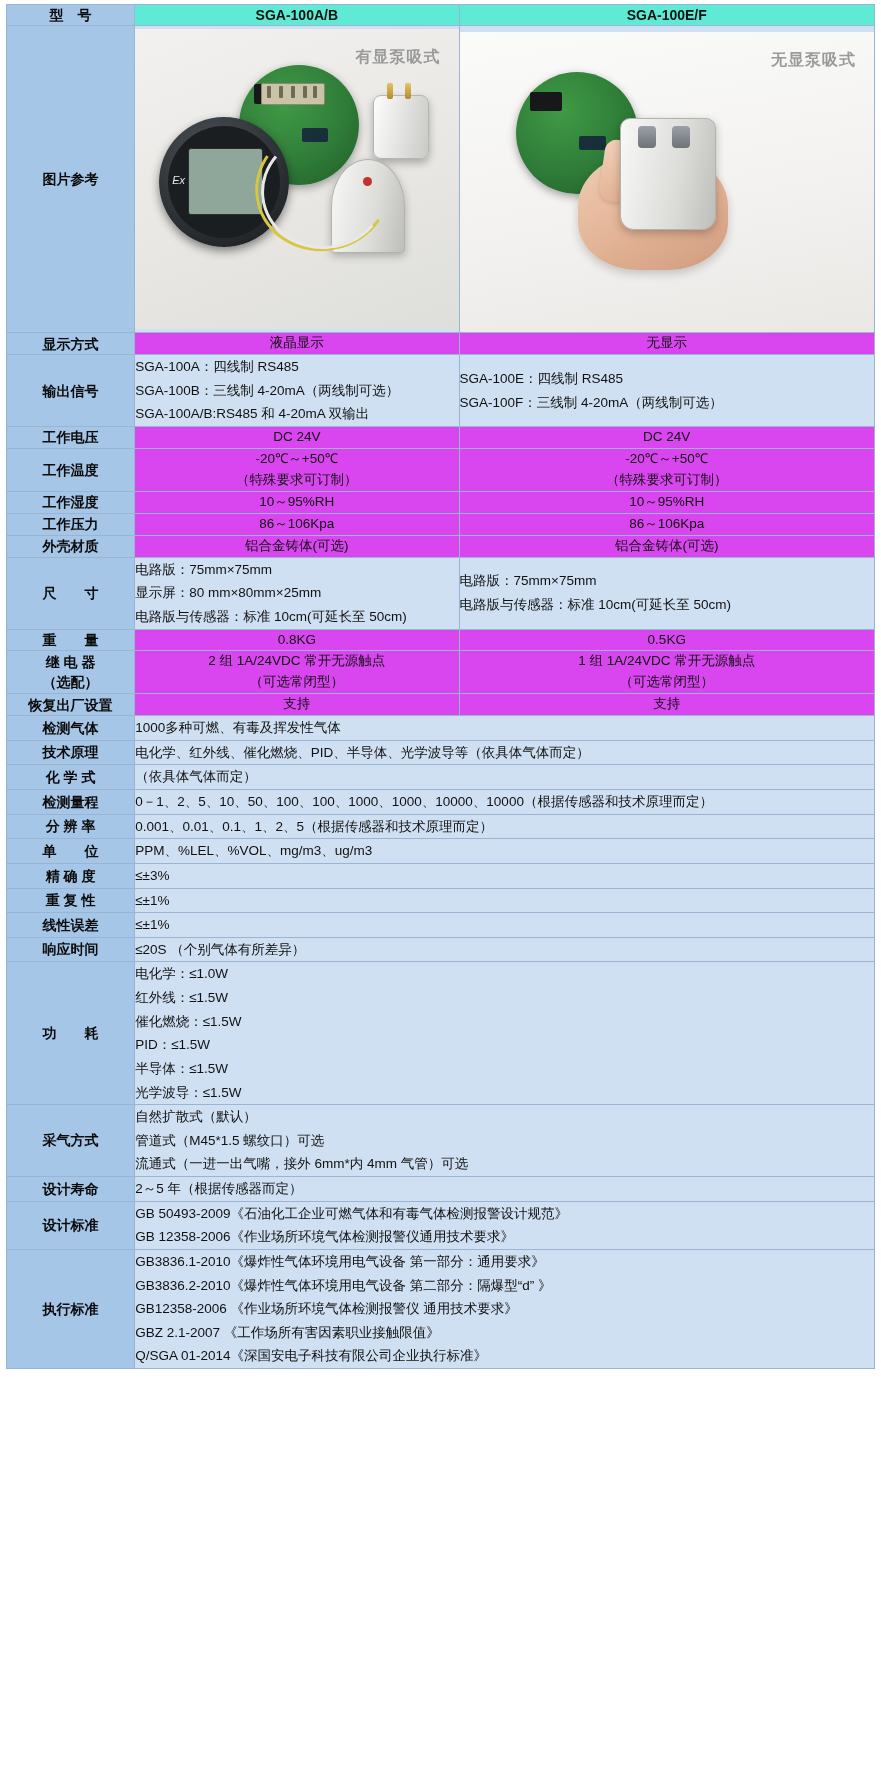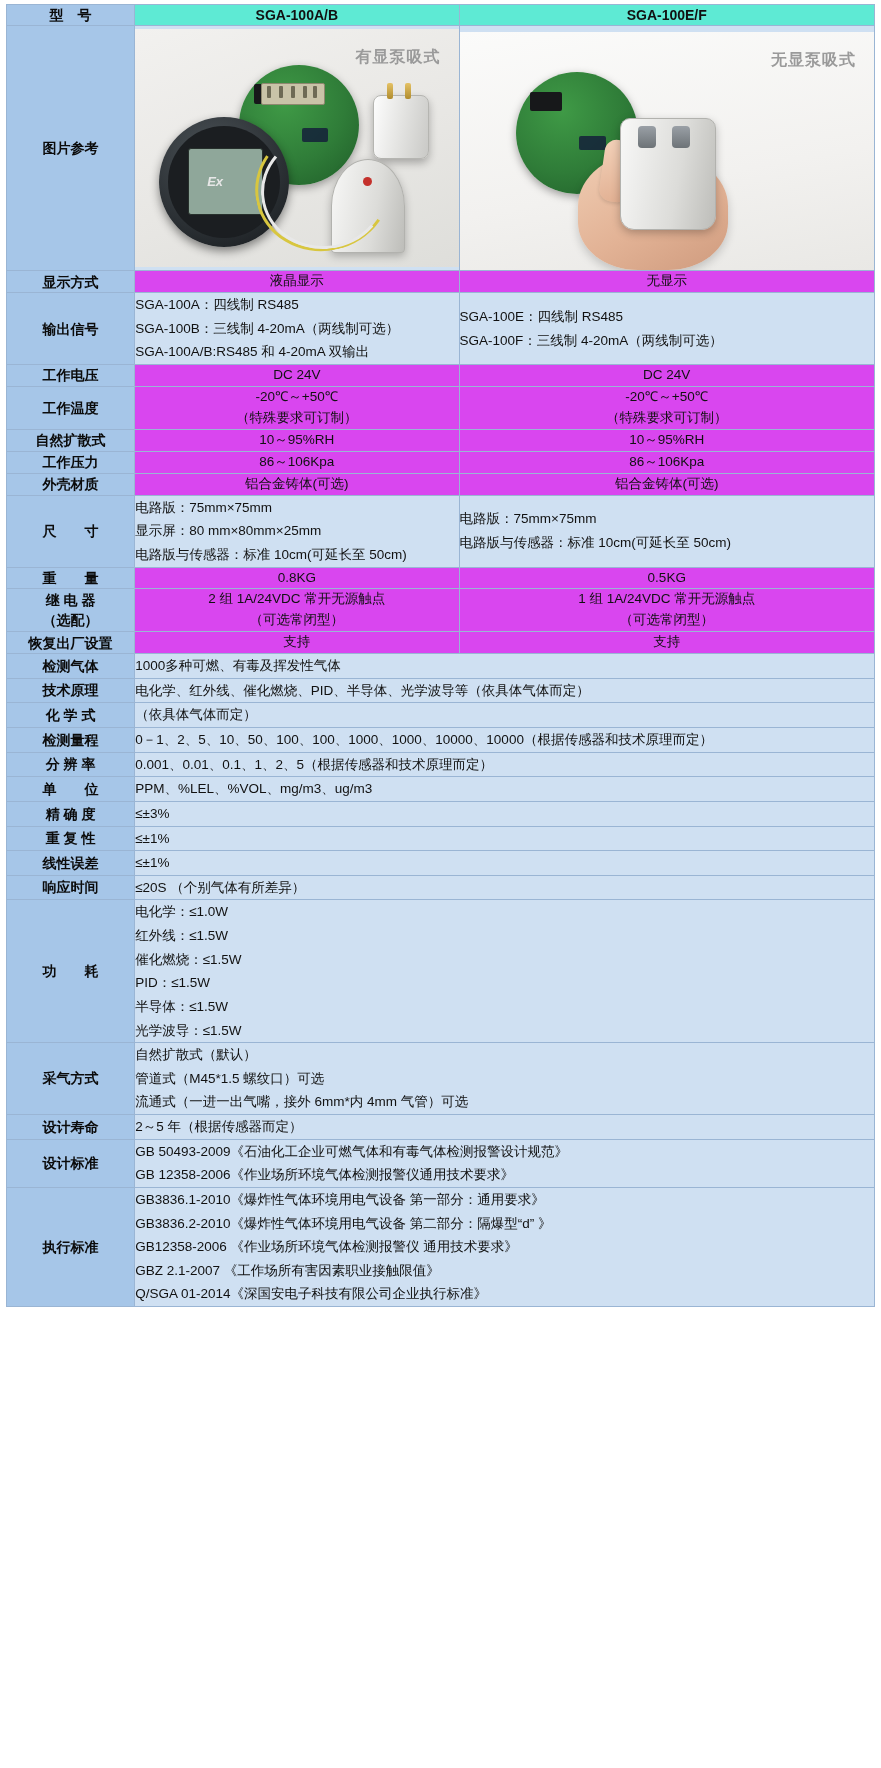--- a/index.html
+++ b/index.html
@@ -65,21 +65,21 @@
     background: #cfe0f2;
     padding: 0;
     height: 238px;
   }
   .lines div { white-space: nowrap; }
 
   
   .photo {
     position: relative;
     width: 100%;
-    height: 238px;
+    height: 300px;
     overflow: hidden;
   }
   .photo .caption {
     position: absolute;
     top: 18px;
     right: 18px;
     font-size: 16px;
     color: #9a9a9a;
     font-weight: bold;
     letter-spacing: 1px;
@@ -155,25 +155,24 @@
     width: 56%;
     height: 50%;
     background: #8fa79a;
     border-radius: 3px;
     border: 1px solid #27302c;
   }
   .meter .ex {
     position: absolute;
     left: 10%;
     top: 44%;
-    font-size: 13px;
-    font-weight: bold;
+    font-size: 11px;
+    font-weight: normal;
     color: #e7e7e7;
     font-style: italic;
-    margin-left: 35px;
   }
   .sensor-can {
     position: absolute;
     border-radius: 6px;
     background: linear-gradient(100deg,#fdfdfd 0%,#e6e6e4 45%,#c9c9c6 100%);
     border: 1px solid #b5b5b1;
     box-shadow: 0 4px 9px rgba(0,0,0,0.28);
   }
   .sensor-cap {
     position: absolute;
@@ -323,21 +322,21 @@
         </td>
         <td class="val">
           <div class="lines">
             <div>-20℃～+50℃</div>
             <div>（特殊要求可订制）</div>
           </div>
         </td>
       </tr>
 
       <tr>
-        <td class="label">自然扩散式</td>
+        <td class="label">工作湿度</td>
         <td class="val">10～95%RH</td>
         <td class="val">10～95%RH</td>
       </tr>
 
       <tr>
         <td class="label">工作压力</td>
         <td class="val">86～106Kpa</td>
         <td class="val">86～106Kpa</td>
       </tr>
 

